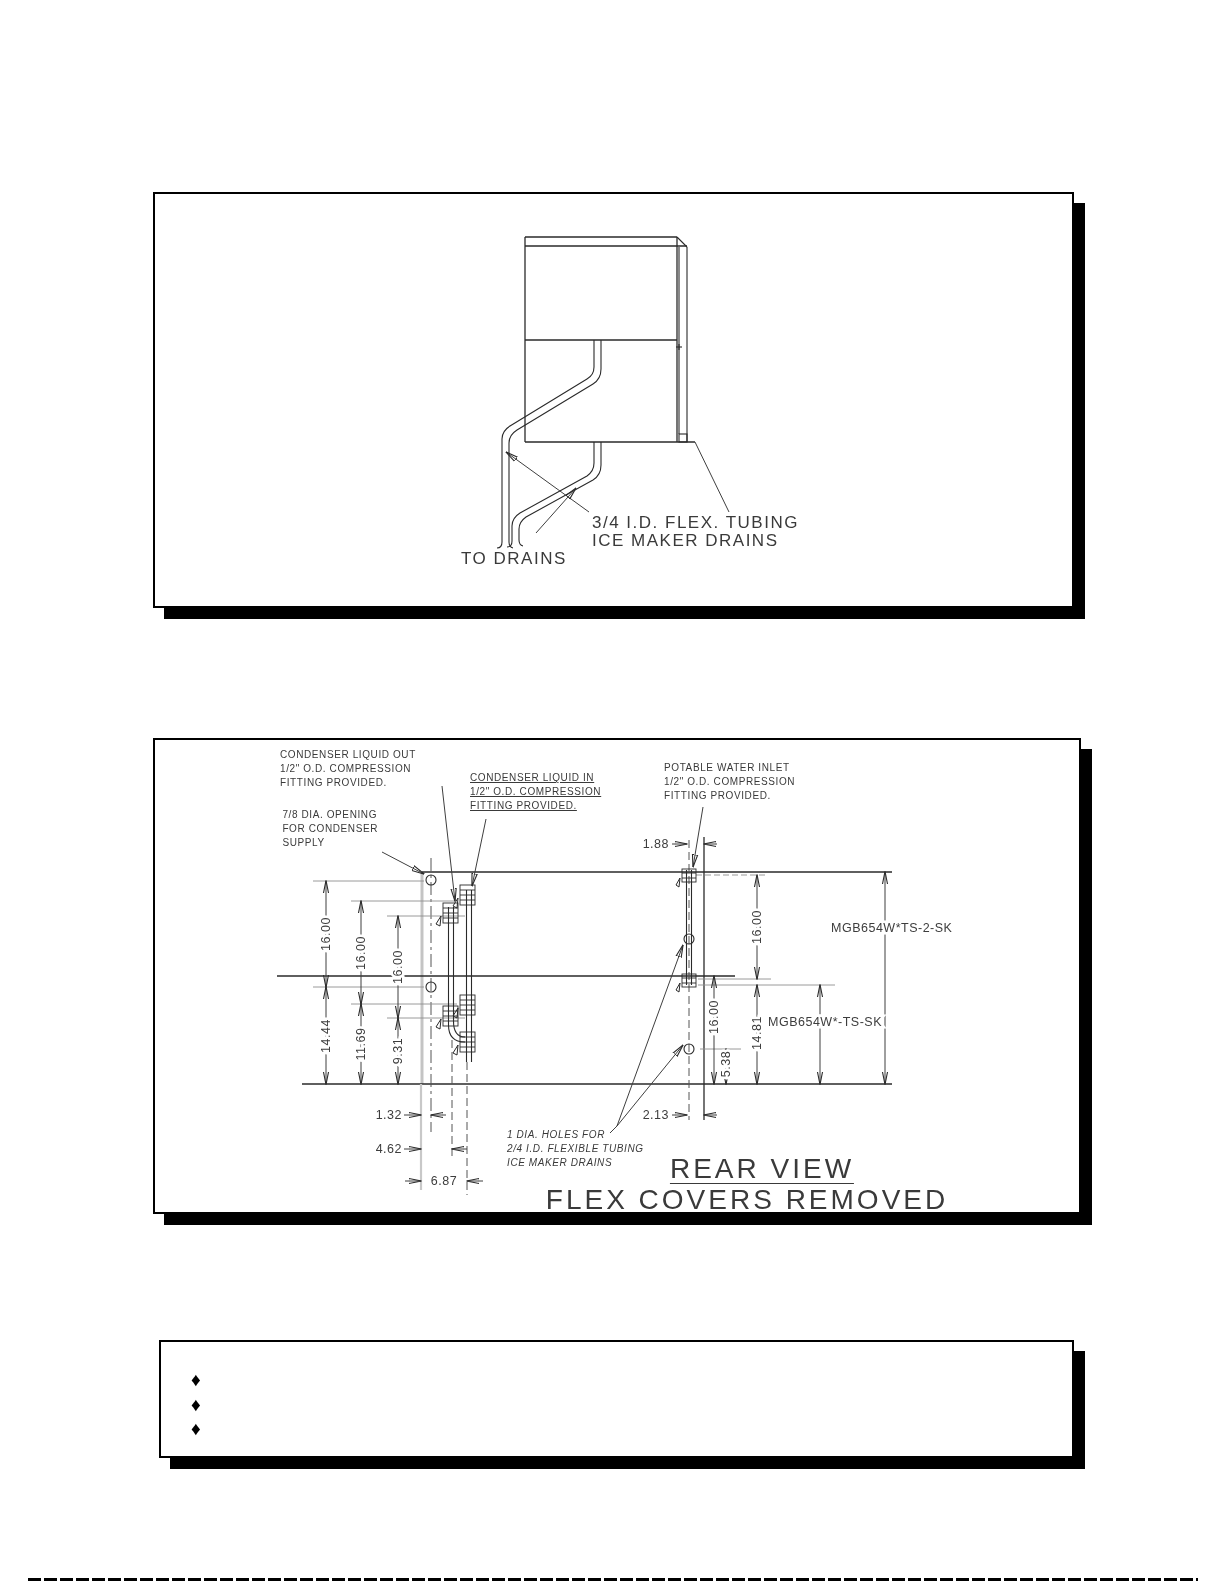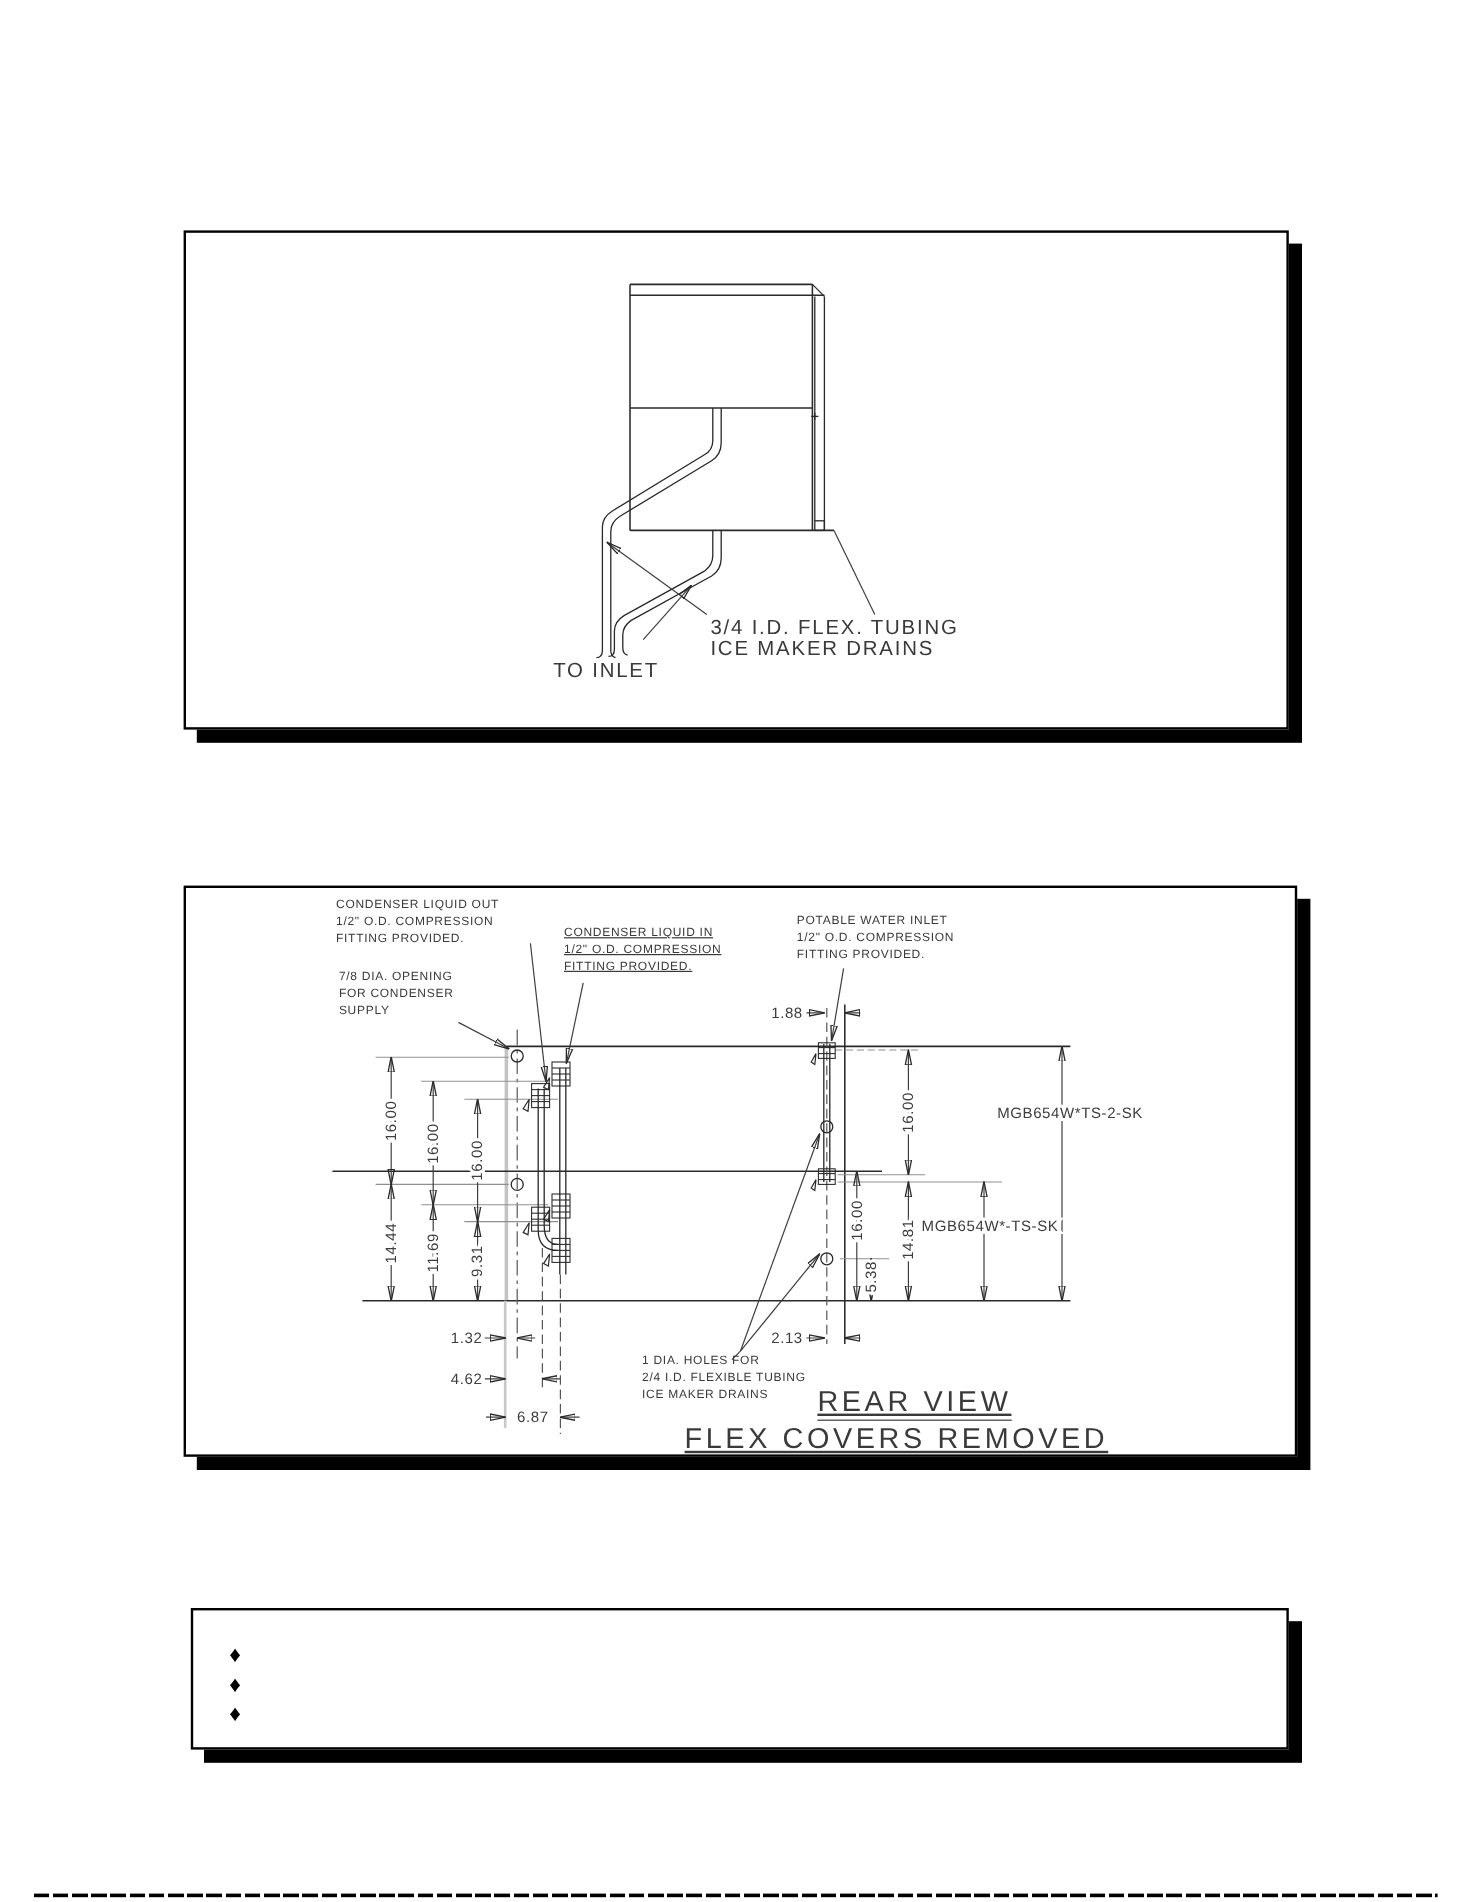--- a/index.html
+++ b/index.html
@@ -4,21 +4,21 @@
 <style>
   * { margin:0; padding:0; box-sizing:border-box; }
   html,body { width:1225px; height:1585px; background:#ffffff;
     font-family:"Liberation Sans", sans-serif; position:relative; overflow:hidden; }
   .panel { position:absolute; background:#fff; border:2px solid #000;
     box-shadow:11px 11px 0 0 #000; }
   .panel svg { position:absolute; left:0; top:0; width:100%; height:100%; display:block; }
   .lbl { position:absolute; color:#3a3a3a; white-space:nowrap; }
   .c13 { font-size:10px; line-height:14px; letter-spacing:0.6px; }
   .c17 { font-size:17px; line-height:18px; letter-spacing:1.5px; }
-  .t20 { font-size:24px; line-height:22px; letter-spacing:3px;text-decoration:underline; }
+  .t20 { font-size:28px; line-height:22px; letter-spacing:3px; }
   .r   { text-align:left; }
   .ctr { transform:translateX(-50%); }
   .underl { border-bottom:1.6px solid #3a3a3a; padding-bottom:3px; }
   .bullet { position:absolute; left:30px; color:#000; font-size:19px; line-height:19px; }
   #bottom-rule { position:absolute; left:28px; top:1578px; width:1170px; height:3px;
     background:repeating-linear-gradient(90deg,#000 0 13px,transparent 13px 16px); }
   svg line, svg path, svg circle, svg rect { stroke:#2a2a2a; fill:none; }
   svg text { fill:#3d3d3d; font-family:"Liberation Sans",sans-serif; font-size:12.5px;
     letter-spacing:0.5px; paint-order:stroke; stroke:#ffffff; stroke-width:5px; }
   .ln  { stroke-width:1.3px; }
@@ -66,21 +66,21 @@
     </g>
 
     <g>
       <line class="ldr" x1="434" y1="318" x2="351" y2="258" marker-end="url(#ar1)"></line>
       <line class="ldr" x1="381" y1="339" x2="421" y2="294" marker-end="url(#ar1)"></line>
       <line class="ldr" x1="540" y1="248" x2="574" y2="318"></line>
     </g>
   </svg>
   <div class="lbl c17" style="left:437px; top:320px;">3/4 I.D. FLEX. TUBING</div>
   <div class="lbl c17" style="left:437px; top:338px;">ICE MAKER DRAINS</div>
-  <div class="lbl c17" style="left:306px; top:356px;">TO INLET</div>
+  <div class="lbl c17" style="left:306px; top:356px;">TO DRAINS</div>
 </div>
 
 <div class="panel" id="p2" style="left:153px; top:738px; width:928px; height:476px;">
   <svg viewBox="0 0 924 472">
     <defs>
       <marker id="ar2" viewBox="0 0 12 8" markerWidth="13" markerHeight="9" refX="11.5" refY="4" orient="auto-start-reverse" markerUnits="userSpaceOnUse">
         <path d="M12,4 L0,1.6 L0,6.4 Z" fill="#2a2a2a" stroke="none"></path>
       </marker>
       <g id="fit">
         <rect x="0" y="0" width="15" height="20" fill="#ffffff" class="fitln"></rect>
@@ -224,21 +224,21 @@
   <div class="lbl c13" style="left:509px; top:21px;">
     <div>POTABLE WATER INLET</div>
     <div>1/2" O.D. COMPRESSION</div>
     <div>FITTING PROVIDED.</div>
   </div>
   <div class="lbl c13 r" style="right:701px; top:68px;">
     <div>7/8 DIA. OPENING</div>
     <div>FOR CONDENSER</div>
     <div>SUPPLY</div>
   </div>
-  <div class="lbl c13" style="left:380px; top:388px;">
+  <div class="lbl c13" style="left:352px; top:388px;font-style:italic;">
     <div>1 DIA. HOLES FOR</div>
     <div>2/4 I.D. FLEXIBLE TUBING</div>
     <div>ICE MAKER DRAINS</div>
   </div>
 
   <div class="lbl t20 ctr underl" style="left:607px; top:418px;">REAR VIEW</div>
   <div class="lbl t20 ctr" style="left:592px; top:449px;">FLEX COVERS REMOVED</div>
 </div>
 
 <div class="panel" id="p3" style="left:159px; top:1340px; width:915px; height:118px;">

